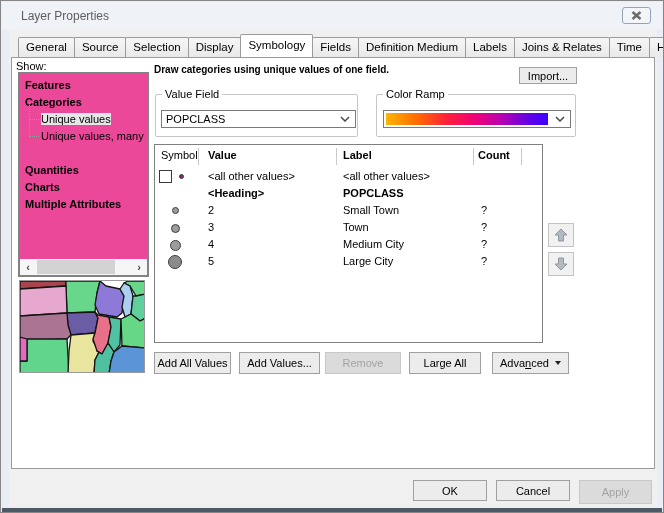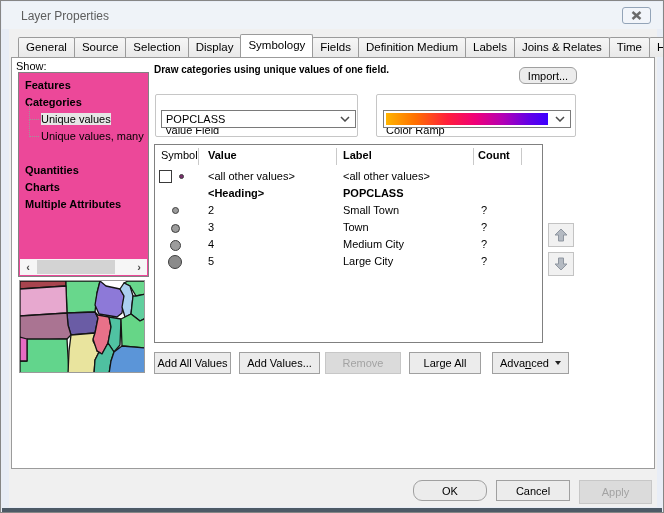--- a/index.html
+++ b/index.html
@@ -58,21 +58,21 @@
     position:absolute; left:7px; top:222px; width:126px; height:93px;
     border:1px solid #9a9a9a; overflow:hidden; background:#fff;
   }
   .heading { position:absolute; left:142px; top:6px; font-weight:bold; font-size:10px; }
   .btn {
     position:absolute; background:#ececec; border:1px solid #a0a0a0; color:#000;
     display:flex; align-items:center; justify-content:center; font-size:11px; cursor:pointer;
   }
   .btn.disabled { background:#dbdbdb; color:#a3a3a3; border-color:#c7c7c7; cursor:default; }
   .group { position:absolute; border:1px solid #c6c6c6; border-radius:2px; }
-  .group .legend { position:absolute; top:-7px; left:6px; background:#fff; padding:0 3px;margin-top:36px; }
+  .group .legend { position:absolute; top:-7px; left:6px; background:#fff; padding:0 3px; }
   .combo {
     position:absolute; background:#fff; border:1px solid #7a7a7a;
     display:flex; align-items:center; cursor:pointer;
   }
   .combo .val { padding-left:4px; flex:1; }
   .combo .chev { width:20px; display:flex; align-items:center; justify-content:center; }
   .ramp-swatch { position:absolute; left:2px; top:2px; bottom:2px; right:22px;
     background:linear-gradient(90deg,#ffb400,#ff7000 18%,#ff1e3c 38%,#f00078 55%,#b400b4 72%,#6400e6 88%,#3c00ff);
   }
   .symtable {
@@ -164,21 +164,21 @@
             <polygon points="89,36 101,38 100,64 94,71 88,62 91,46" fill="#50c2a2"></polygon>
             <polygon points="101,38 111,33 120,40 126,37 126,67 102,65" fill="#66d687"></polygon>
             <polygon points="82,73 88,62 94,71 91,80 89,93 74,93 75,79 79,71 77,70" fill="#4fc0a0"></polygon>
             <polygon points="94,71 102,65 126,67 126,93 89,93 91,80" fill="#5b95d8"></polygon>
           </g>
         </svg>
       </div>
 
       <div class="heading">Draw categories using unique values of one field.</div>
 
-      <div class="btn" style="left:507px; top:9px; width:58px; height:17px;border-radius:6px;">Import...</div>
+      <div class="btn" style="left:507px; top:9px; width:58px; height:17px;">Import...</div>
 
       <div class="group" style="left:143px; top:36px; width:203px; height:43px;">
         <span class="legend">Value Field</span>
         <div class="combo" style="left:5px; top:15px; width:195px; height:18px;">
           <span class="val">POPCLASS</span>
           <span class="chev">
             <svg width="10" height="6" viewBox="0 0 10 6">
                 <path d="M1,1 L5,5 L9,1" stroke="#4a4a4a" stroke-width="1.5" fill="none"></path>
               </svg>
           </span>
@@ -258,18 +258,18 @@
       <div class="btn" style="left:227px; top:294px; width:81px; height:22px;">Add Values...</div>
       <div class="btn disabled" style="left:313px; top:294px; width:76px; height:22px;">Remove</div>
       <div class="btn" style="left:397px; top:294px; width:72px; height:22px;">Large All</div>
       <div class="btn" style="left:480px; top:294px; width:77px; height:22px;">
         <span><span>Adva</span><u>n</u><span>ced</span></span>
         <span class="caret"></span>
       </div>
 
     </div>
 
-    <div class="btn" style="left:404px; top:451px; width:74px; height:21px;border-radius:9px;">OK</div>
+    <div class="btn" style="left:404px; top:451px; width:74px; height:21px;">OK</div>
     <div class="btn" style="left:487px; top:451px; width:74px; height:21px;">Cancel</div>
     <div class="btn disabled" style="left:570px; top:451px; width:73px; height:24px;">Apply</div>
 
   </div>
 </div>
 
 </body></html>

